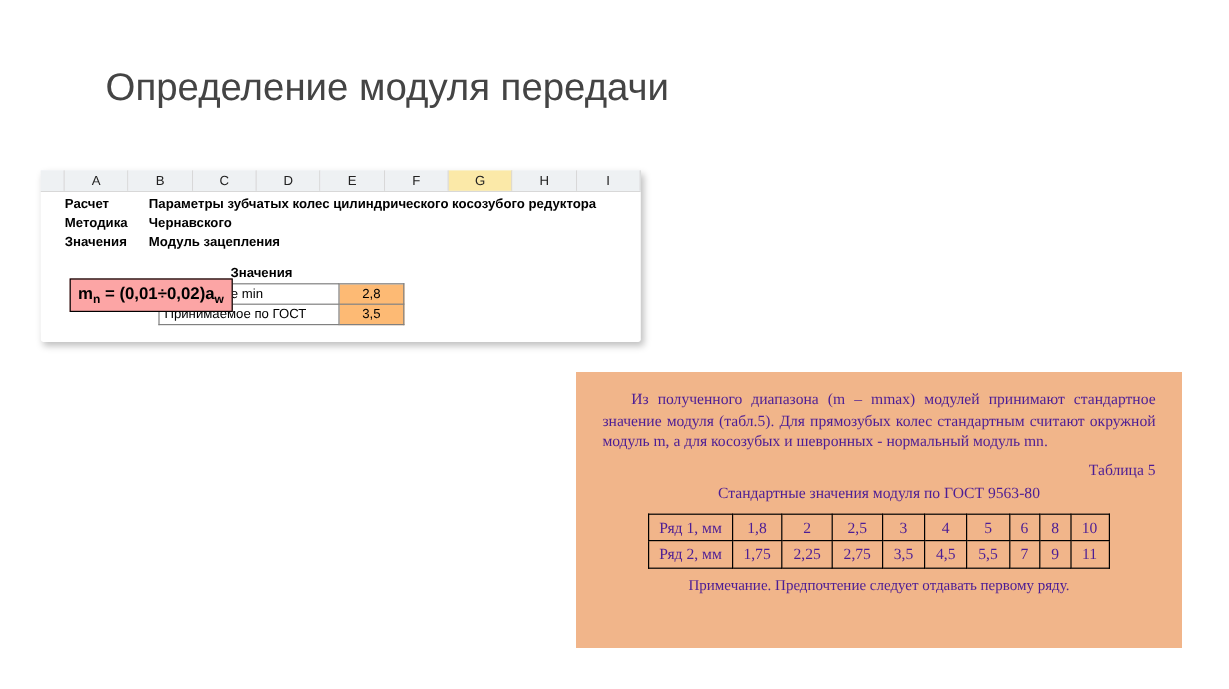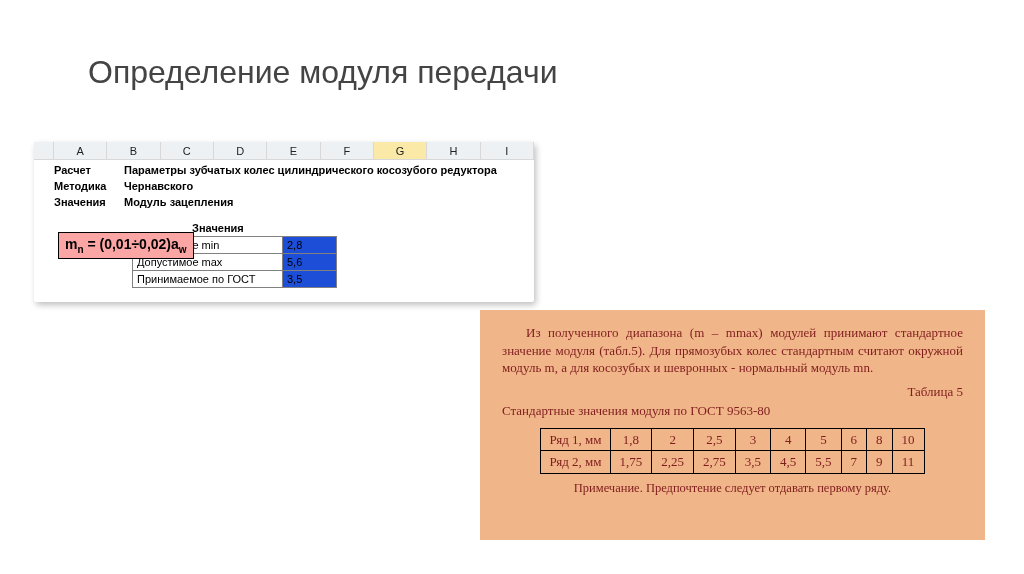--- a/index.html
+++ b/index.html
@@ -106,50 +106,50 @@
   }
   .values-table td {
     border: 1px solid #808080;
     height: 16px;
     padding: 0 4px;
     line-height: 16px;
   }
   .values-table .lbl { width: 150px; }
   .values-table .val {
     width: 54px;
-    text-align: left;
-    background: #1d4ed8;
+    text-align: center;
+    background: #fdba74;
   }
 
   
   .ref-card {
     position: absolute;
     top: 310px;
     left: 480px;
     width: 505px;
     height: 230px;
     background: #f1b58a;
     font-family: "Times New Roman", serif;
-    color: #7f1d1d;
+    color: #4c1d95;
     font-size: 13px;
     padding: 14px 22px 10px 22px;
     line-height: 1.35;
   }
   .ref-para {
     text-align: justify;
     text-indent: 24px;
     margin: 0 0 6px 0;
   }
   .ref-tablelabel {
     text-align: right;
     margin: 2px 0 2px 0;
     font-size: 13px;
   }
   .ref-caption {
-    text-align: left;
+    text-align: center;
     margin: 0 0 8px 0;
     font-size: 13px;
   }
   .gost-table {
     border-collapse: collapse;
     margin: 0 auto 6px auto;
     font-size: 13px;
   }
   .gost-table td {
     border: 1px solid #000;
@@ -203,24 +203,20 @@
     </div>
 
     <div class="formula-box">m<sub>n</sub> = (0,01÷0,02)a<sub>w</sub></div>
 
     <div class="znach">Значения</div>
     <table class="values-table">
       <tbody>
           <tr>
             <td class="lbl">Допустимое min</td>
             <td class="val">2,8</td>
-          </tr>
-          <tr>
-            <td class="lbl">Допустимое max</td>
-            <td class="val">5,6</td>
           </tr>
           <tr>
             <td class="lbl">Принимаемое по ГОСТ</td>
             <td class="val">3,5</td>
           </tr>
         </tbody>
     </table>
   </div>
 </div>
 

